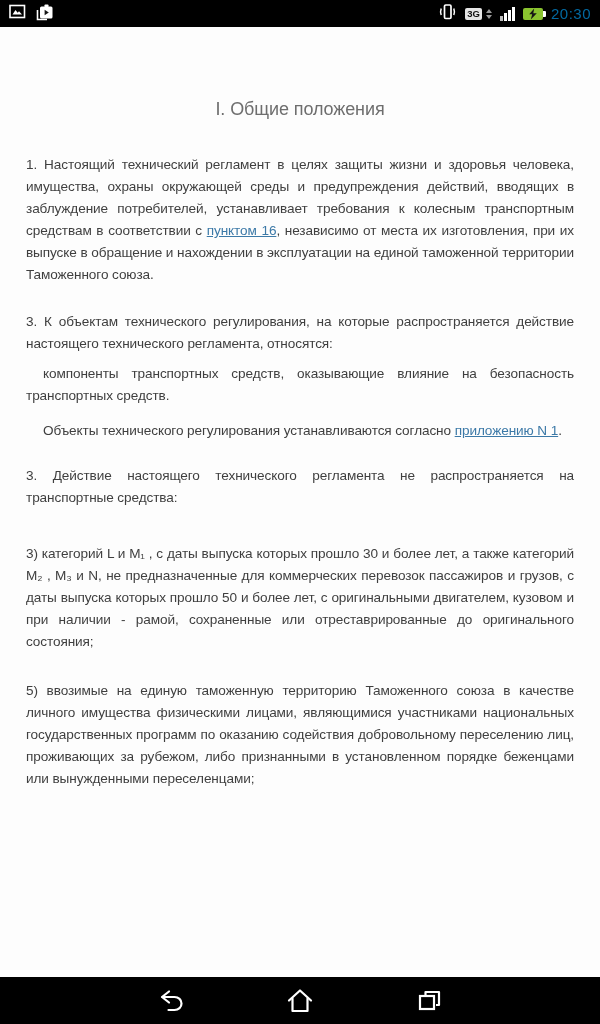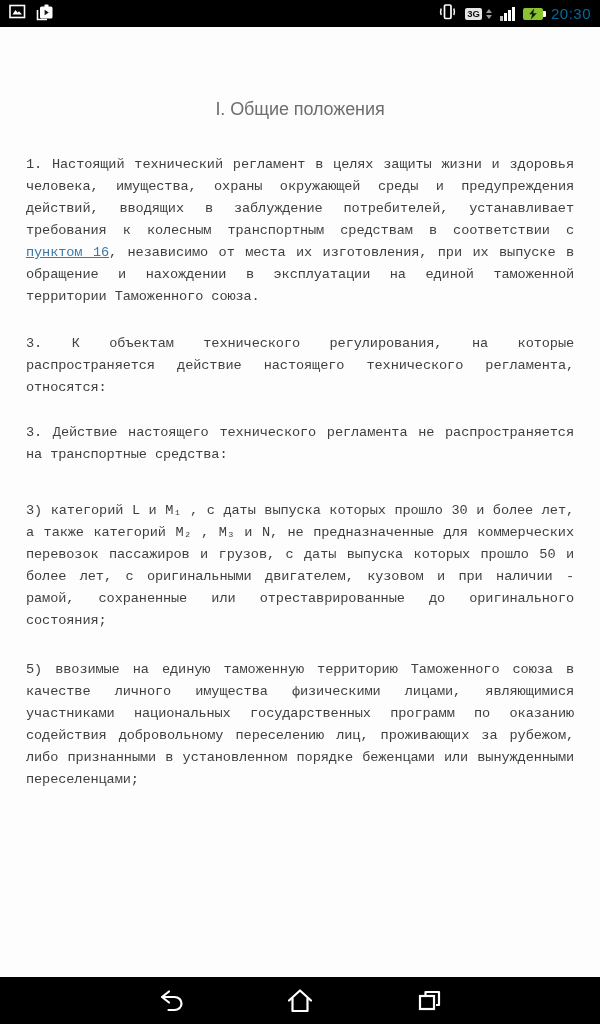--- a/index.html
+++ b/index.html
@@ -45,21 +45,21 @@
     color:#3f3f3f;
     font-size:13.6px; line-height:22px; letter-spacing:-0.1px;margin-top:44px;
   }
   .doc-title {
     margin:25px 0 0 0;
     text-align:center;
     font-size:18px; font-weight:normal;
     color:#6e6e6e;
     line-height:26px;
   }
-  .para { margin:0; text-align:justify;font-family:Liberation Mono, monospace; }
+  .para { margin:0; text-align:justify; }
   .indent { text-indent:17px; }
   .link { color:#3c79a7; text-decoration:underline; cursor:pointer; }
   .p1 { margin-top:32px; }
   .p2 { margin-top:25px; }
   .sub1 { margin-top:8px; }
   .sub2 { margin-top:8px; }
   .sub3 { margin-top:13px; }
   .p3 { margin-top:23px; }
   .i1 { margin-top:31px; }
   .i2 { margin-top:30px; }
@@ -129,21 +129,23 @@
   </div>
 
   <div class="content">
     <h1 class="doc-title">I. Общие положения</h1>
 
     <p class="para p1"><span>1. Настоящий технический регламент в целях защиты жизни и здоровья человека, имущества, охраны окружающей среды и предупреждения действий, вводящих в заблуждение потребителей, устанавливает требования к колесным транспортным средствам в соответствии с </span><a class="link">пунктом 16</a><span>, независимо от места их изготовления, при их выпуске в обращение и нахождении в эксплуатации на единой таможенной территории Таможенного союза.</span></p>
 
     <p class="para p2">3. К объектам технического регулирования, на которые распространяется действие настоящего технического регламента, относятся:</p>
 
 
+    <p class="para indent sub2">компоненты транспортных средств, оказывающие влияние на безопасность транспортных средств.</p>
 
+    <p class="para indent sub3"><span>Объекты технического регулирования устанавливаются согласно </span><a class="link">приложению N 1</a><span>.</span></p>
 
     <p class="para p3">3. Действие настоящего технического регламента не распространяется на транспортные средства:</p>
 
     <p class="para i3">3) категорий L и M₁ , с даты выпуска которых прошло 30 и более лет, а также категорий M₂ , M₃ и N, не предназначенные для коммерческих перевозок пассажиров и грузов, с даты выпуска которых прошло 50 и более лет, с оригинальными двигателем, кузовом и при наличии - рамой, сохраненные или отреставрированные до оригинального состояния;</p>
     <p class="para i5">5) ввозимые на единую таможенную территорию Таможенного союза в качестве личного имущества физическими лицами, являющимися участниками национальных государственных программ по оказанию содействия добровольному переселению лиц, проживающих за рубежом, либо признанными в установленном порядке беженцами или вынужденными переселенцами;</p>
     <p class="para i6">6) принадлежащие дипломатическим и консульским представительствам, международным</p>
   </div>
 
   <div class="nav-bar">
     <span class="nav-btn">

